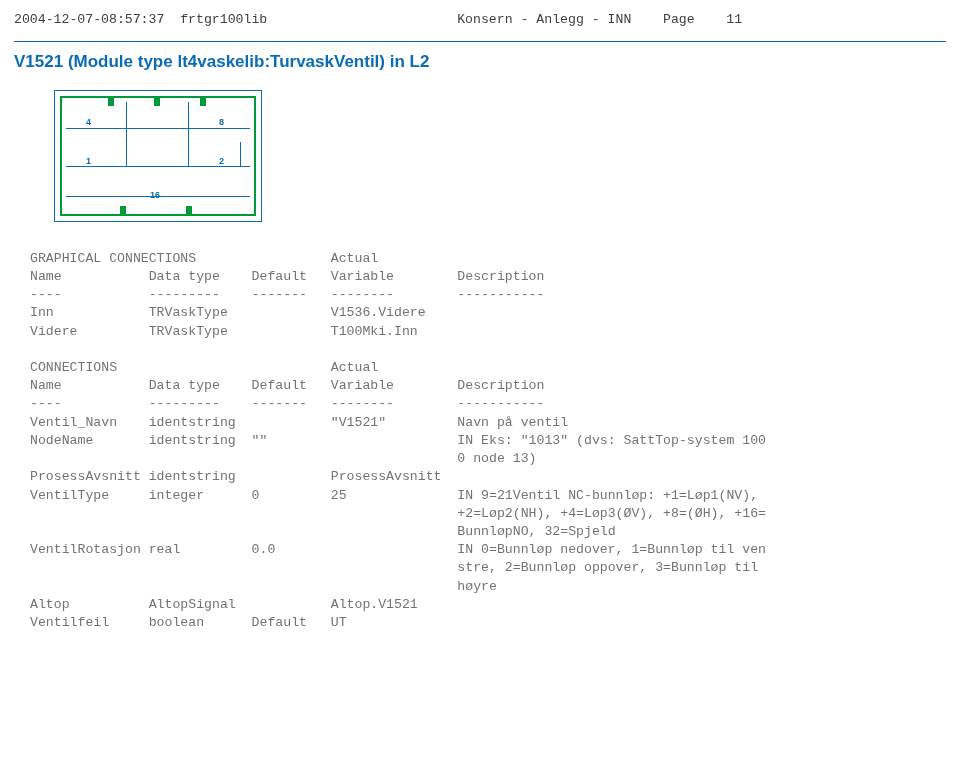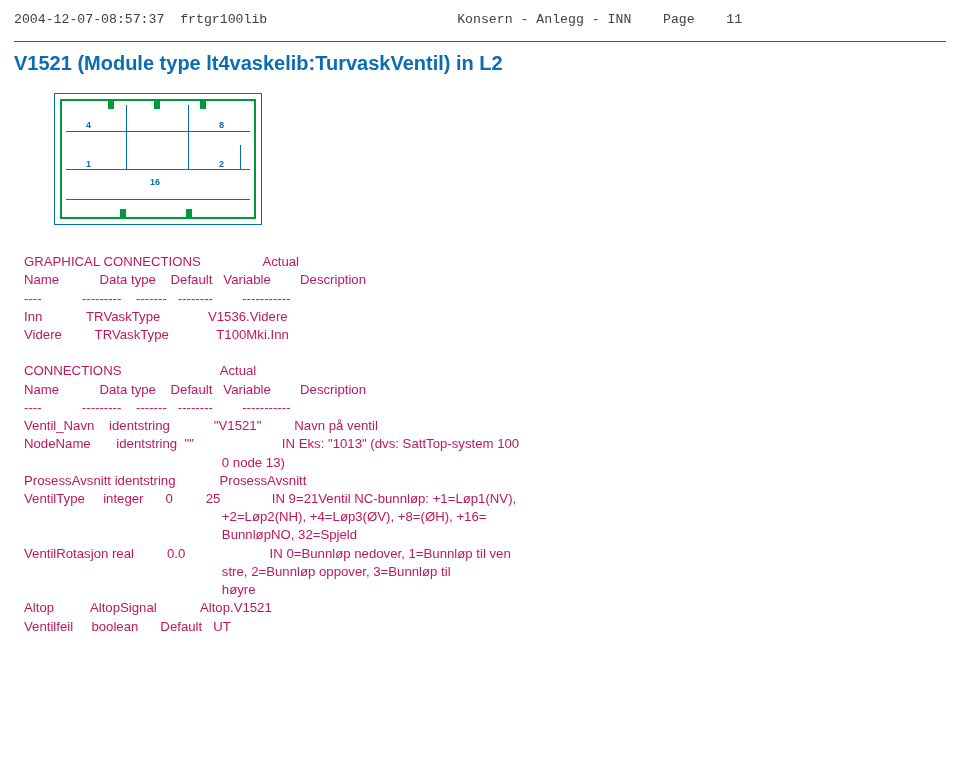--- a/index.html
+++ b/index.html
@@ -18,21 +18,21 @@
     font-family: "Courier New", Courier, monospace;
     color: #404040;
   }
   hr.sep {
     border: none;
     border-top: 1.2px solid #0a6db3;
     margin: 14px 0 6px 0;
   }
   .module-title {
     font-family: Arial, Helvetica, sans-serif;
-    font-size: 20px;
+    font-size: 17px;
     font-weight: bold;
     color: #0a6db3;
     margin: 10px 0 18px 0;
   }
   .diagram-wrap {
     margin: 8px 0 28px 40px;
   }
   .outer-box {
     width: 208px;
     height: 132px;
@@ -69,25 +69,25 @@
     color: #0a6db3;
     font-weight: bold;
   }
   .tick {
     position: absolute;
     width: 6px;
     height: 10px;
     background: #009a3a;
   }
   pre.listing {
-    font-family: Liberation Sans, sans-serif;
+    font-family: Liberation Mono, monospace;
     font-size: 13.2px;
     line-height: 1.38;
-    color: #be185d;
-    margin: 10px;
+    color: #737373;
+    margin: 16px;
     white-space: pre;
   }
 </style>
 </head>
 <body>
 
 <div class="header-line"><span>2004-12-07-08:57:37</span>  <span>frtgr100lib</span>                        <span>Konsern - Anlegg - INN</span>    <span>Page</span>    <span>11</span></div>
 
 <hr class="sep">
 
@@ -112,21 +112,21 @@
         <div class="vline-short" style="left:60px; top:0; height:26px;"></div>
         <div class="vline-short" style="left:122px; top:0; height:26px;"></div>
         <div class="vline-short" style="left:60px; top:26px; height:38px;"></div>
         <div class="vline-short" style="left:122px; top:26px; height:38px;"></div>
         <div class="vline-short" style="left:174px; top:40px; height:24px;"></div>
 
         <span class="digit" style="top:15px; left:20px;">4</span>
         <span class="digit" style="top:15px; right:26px;">8</span>
         <span class="digit" style="top:54px; left:20px;">1</span>
         <span class="digit" style="top:54px; right:26px;">2</span>
-        <span class="digit" style="top:72px; left:84px;">16</span>
+        <span class="digit" style="top:88px; left:84px;">16</span>
       </div>
     </div>
   </div>
 </div>
 
 <pre class="listing" id="listing">GRAPHICAL CONNECTIONS                 Actual
 Name           Data type    Default   Variable        Description
 ----           ---------    -------   --------        -----------
 Inn            TRVaskType             V1536.Videre    
 Videre         TRVaskType             T100Mki.Inn     

